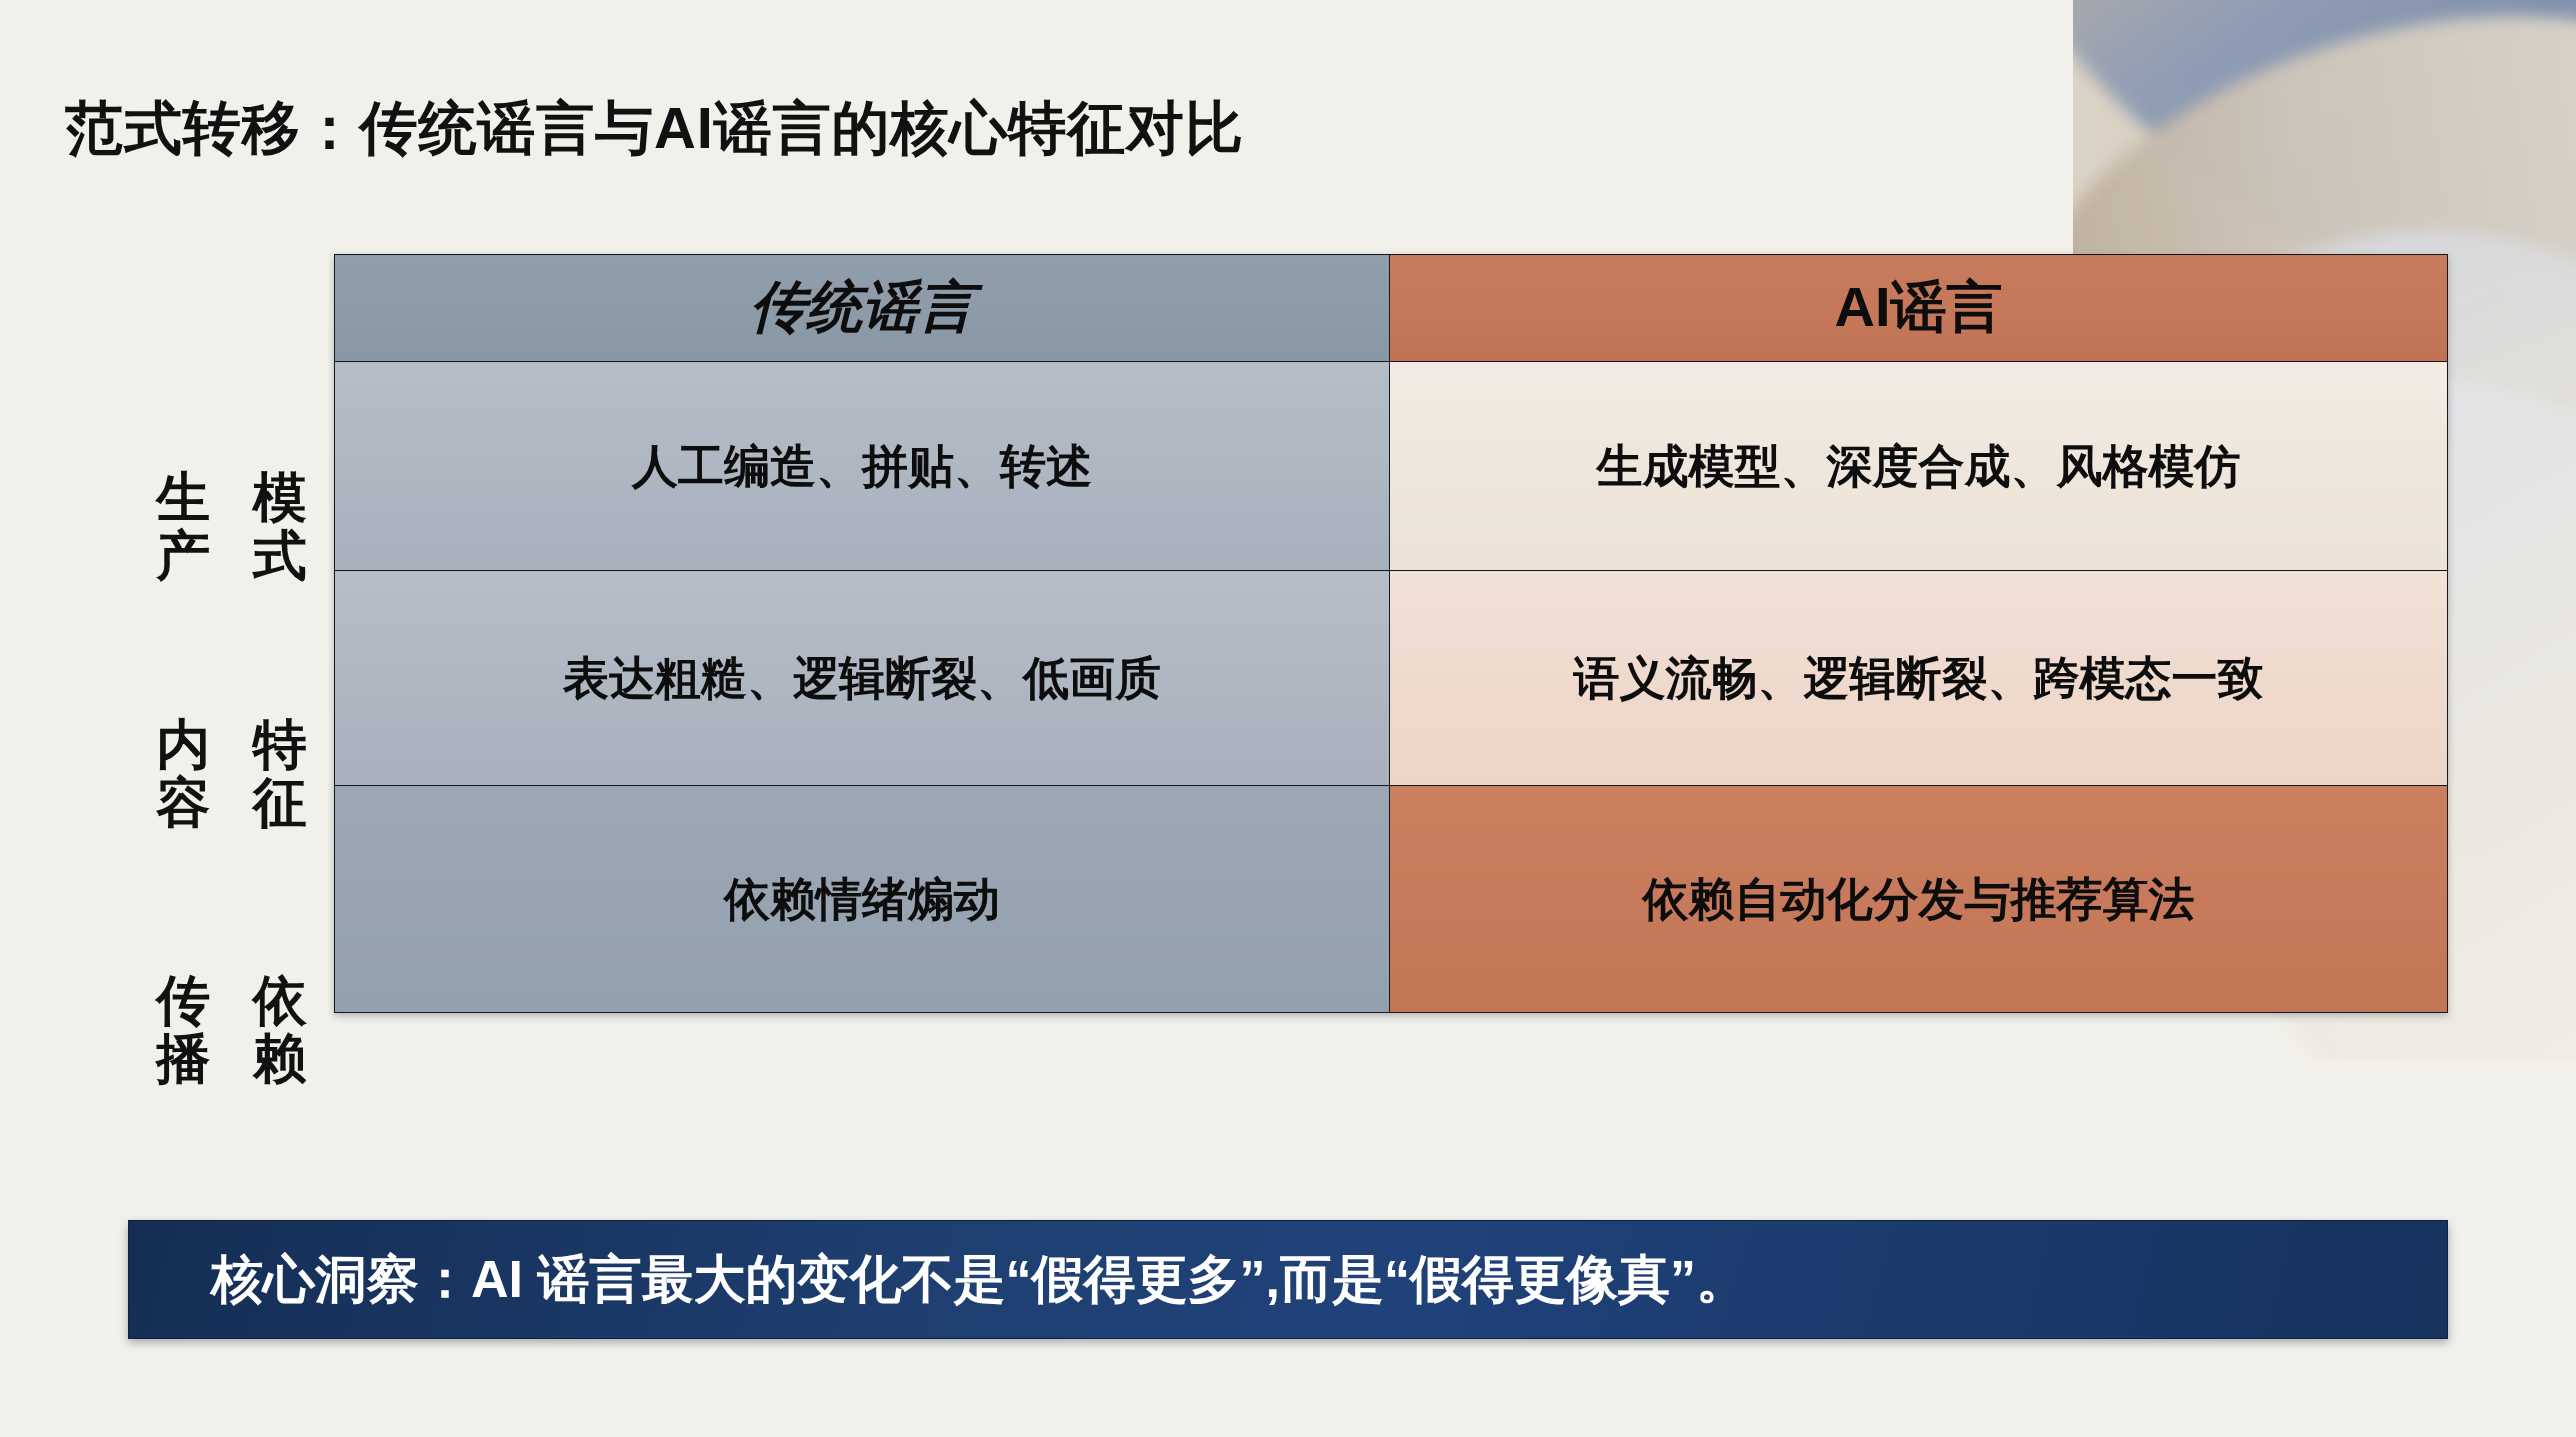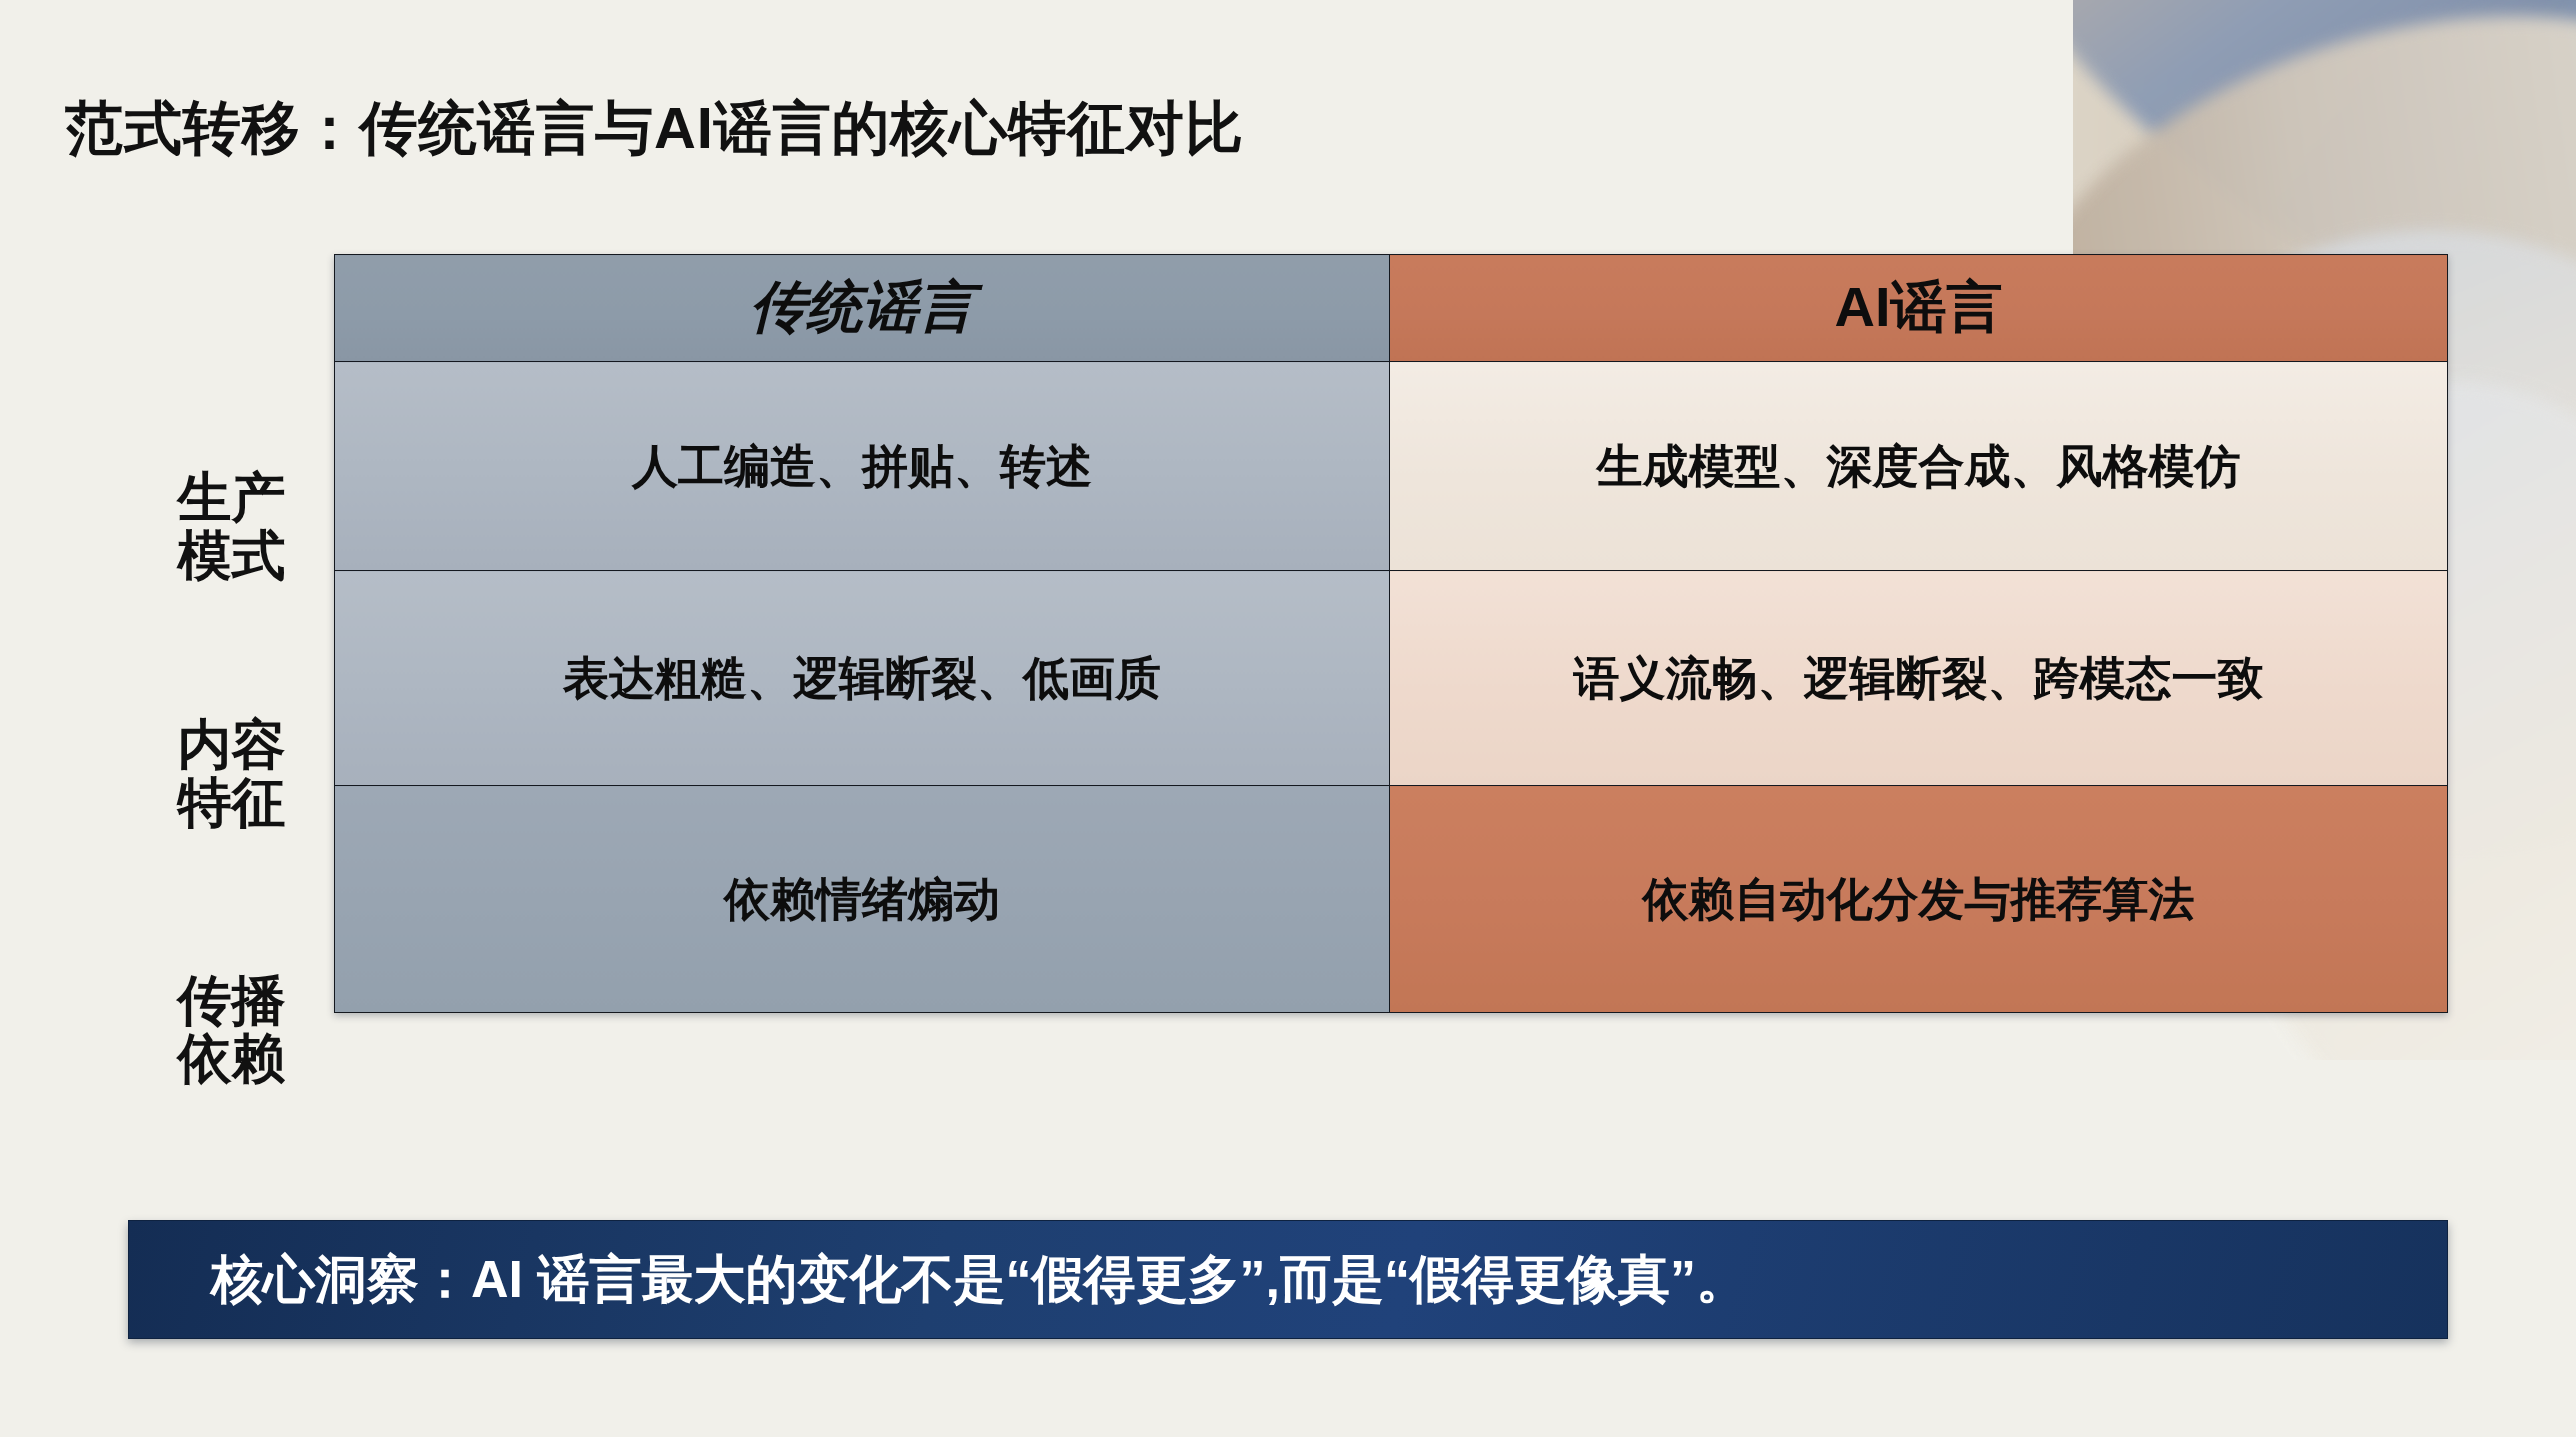--- a/index.html
+++ b/index.html
@@ -84,21 +84,21 @@
   
   #row-labels {
     position: absolute;
     left: 135px;
     top: 404px;
     width: 193px;
     z-index: 5;
   }
   .row-label {
     display: flex;
-    flex-direction: column;
+    flex-direction: row;
     align-items: center;
     justify-content: center;
     color: #111111;
     font-size: 54px;
     font-weight: bold;
     line-height: 1.08;
     text-align: center;
   }
   .row-label .ln { display: block; }
   #label-0 { height: 244px; }

